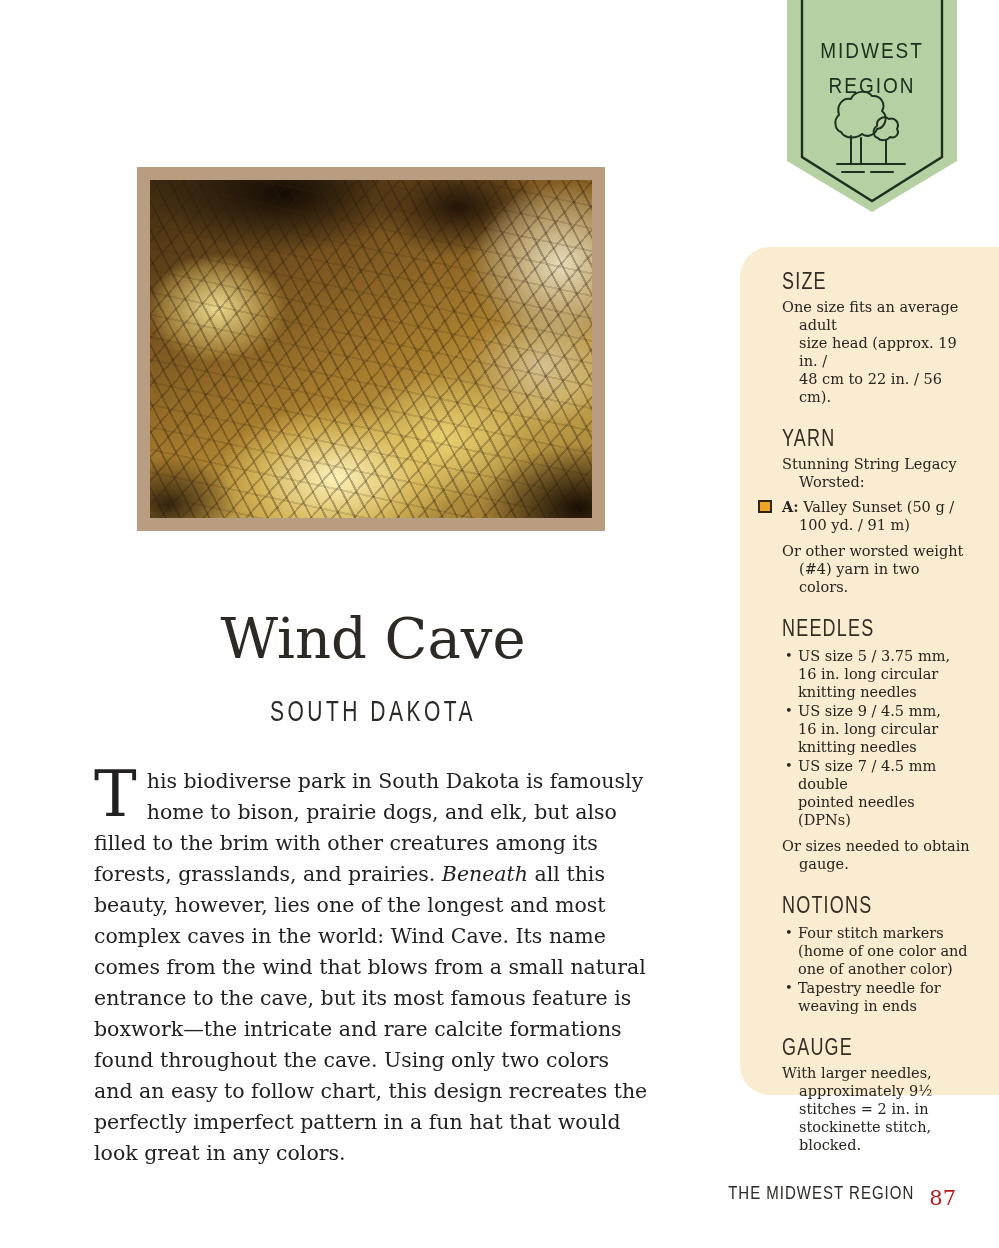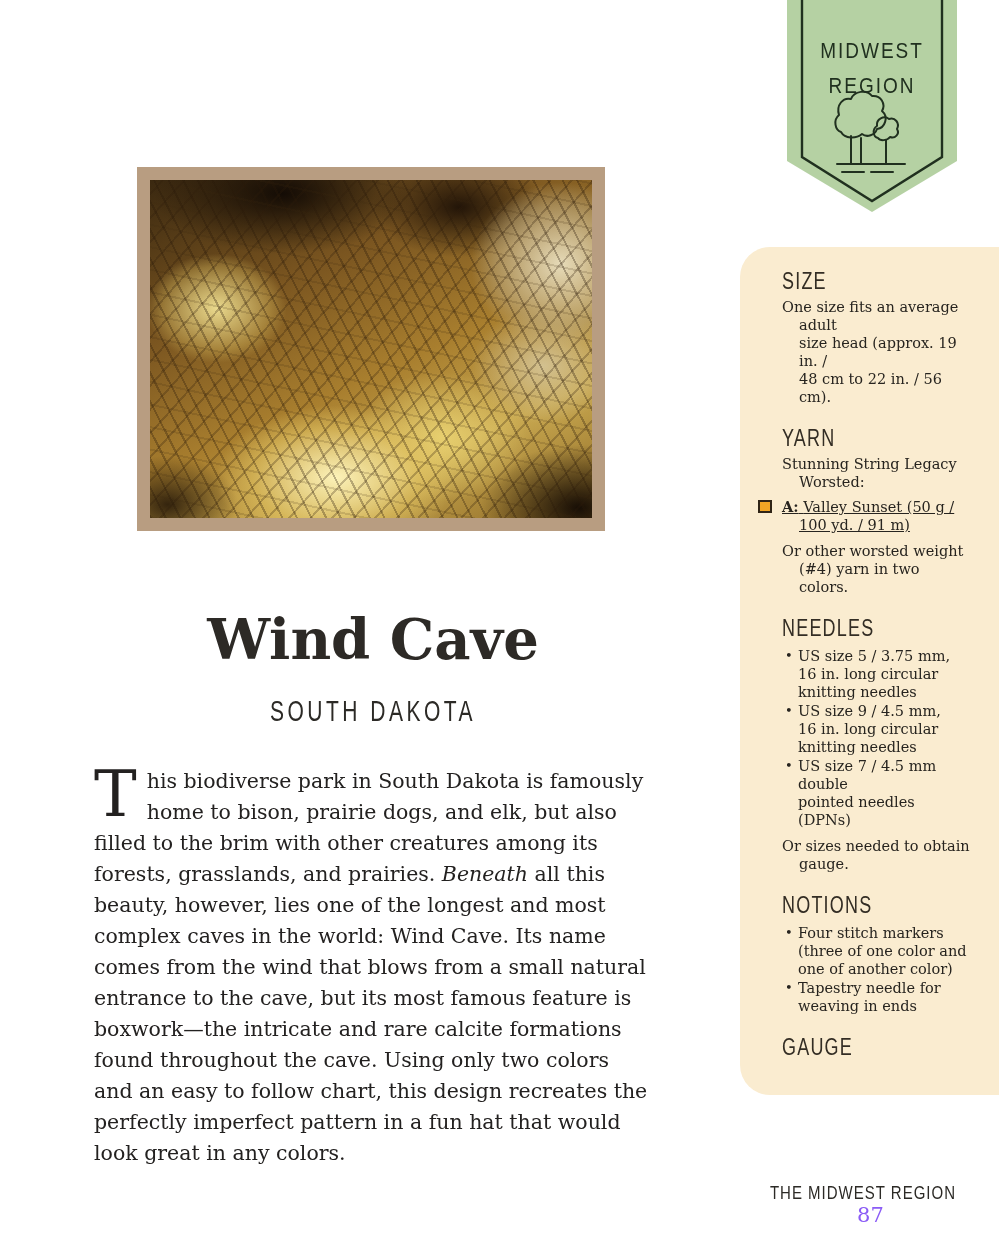--- a/index.html
+++ b/index.html
@@ -48,21 +48,21 @@
     content:""; position:absolute; inset:0;
     background:
       repeating-linear-gradient(63deg,  rgba(40,24,8,.30) 0 2px, transparent 2px 13px),
       repeating-linear-gradient(-48deg, rgba(46,28,10,.26) 0 2px, transparent 2px 16px),
       repeating-linear-gradient(12deg,  rgba(60,40,14,.16) 0 2px, transparent 2px 22px);
   }
 
   
   .title {
     position:absolute; left:94px; top:608px; width:558px;
-    text-align:center; font-weight:bold; font-size:56px; line-height:62px;
+    text-align:center; font-weight:normal; font-size:56px; line-height:62px;
     color:#2d2a26; font-family:"DejaVu Serif", serif;
   }
   .subtitle {
     position:absolute; left:94px; top:694px; width:558px;
     text-align:center; color:#2c2a26;
     font-family:"Liberation Sans", sans-serif;
     font-size:21px; letter-spacing:3.5px; font-weight:500;
     transform:scaleY(1.4); transform-origin:center top;
   }
 
@@ -89,38 +89,38 @@
     font-size:18px; letter-spacing:1.2px; font-weight:500; color:#332d24;
     transform:scaleY(1.28); transform-origin:left bottom;
     margin-top:4px; margin-bottom:5px;
   }
   .sb-section { margin-bottom:22px; }
   .hang { padding-left:17px; text-indent:-17px; white-space:pre-line; }
   .sb-list { list-style:none; margin:2px 0 8px 0; }
   .sb-list li { display:flex; margin-bottom:1px; }
   .bullet-dot { width:16px; flex:none; font-size:13px; padding-left:3px; }
   .li-text { flex:1; white-space:pre-line; }
-  .yarn-row { position:relative; margin:7px 0 8px 0;text-decoration:underline; }
+  .yarn-row { position:relative; margin:7px 0 8px 0; }
   .swatch {
     position:absolute; left:-24px; top:2px; width:14px; height:13px;
     border:2px solid #2f2416;
   }
   .yarn-text b { font-weight:bold; }
 
   
   .footer {
     position:absolute; right:43px; top:1186px;
-    display:flex; align-items:center;flex-direction:column;
+    display:flex; align-items:flex-start;
   }
   .footer-label {
     font-family:"Liberation Sans", sans-serif; font-size:15px;
     letter-spacing:1px; font-weight:500; color:#2c2a26;
     transform:scaleY(1.25); transform-origin:center bottom;
   }
-  .footer-page { font-family:"DejaVu Serif", serif; font-size:21px; margin-left:15px; color:#8b5cf6; }
+  .footer-page { font-family:"DejaVu Serif", serif; font-size:21px; margin-left:15px; color:#b91c1c; }
 </style>
 </head>
 <body>
 
 <div class="page">
 
   <div class="pennant">
     <svg width="170" height="212" viewBox="0 0 170 212">
       <path d="M15,0 V157 L85,201 L155,157 V0" fill="none" stroke="#20301f" stroke-width="2.4"></path>
       <g fill="none" stroke="#20301f" stroke-width="2" stroke-linecap="round" stroke-linejoin="round">
@@ -200,33 +200,38 @@
       <div class="hang">Or sizes needed to obtain
 gauge.</div>
     </div>
 
     <div class="sb-section">
       <span class="sb-heading">NOTIONS</span>
       <ul class="sb-list">
         <li>
             <span class="bullet-dot">•</span>
             <span class="li-text">Four stitch markers
-(three of one color and
+(home of one color and
 one of another color)</span>
           </li>
         <li>
             <span class="bullet-dot">•</span>
             <span class="li-text">Tapestry needle for
 weaving in ends</span>
           </li>
       </ul>
     </div>
 
     <div class="sb-section">
       <span class="sb-heading">GAUGE</span>
+      <div class="hang">With larger needles,
+approximately 9½
+stitches = 2 in. in
+stockinette stitch,
+blocked.</div>
     </div>
 
   </aside>
 
   <div class="footer">
     <span class="footer-label">THE MIDWEST REGION</span>
     <span class="footer-page">87</span>
   </div>
 
 </div>

